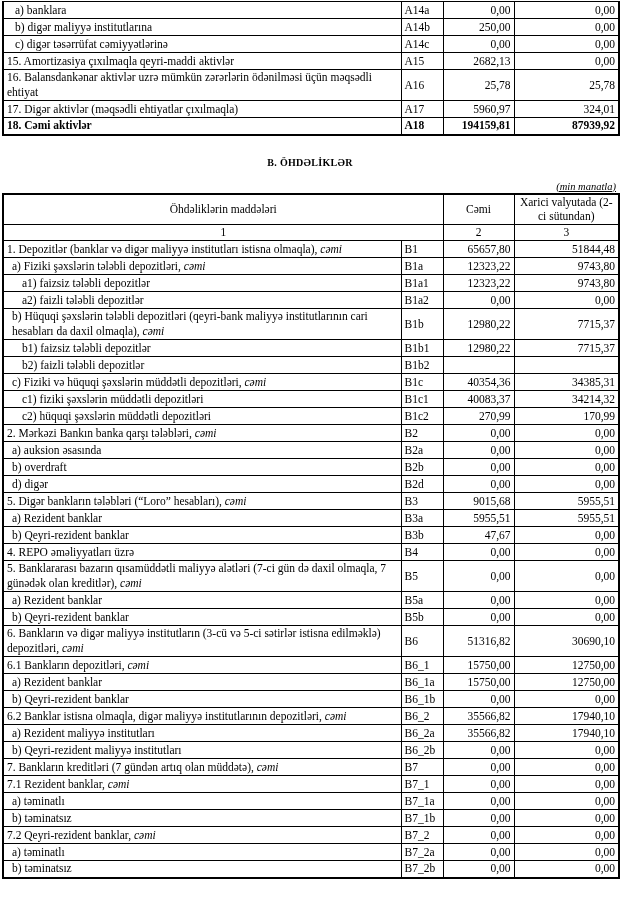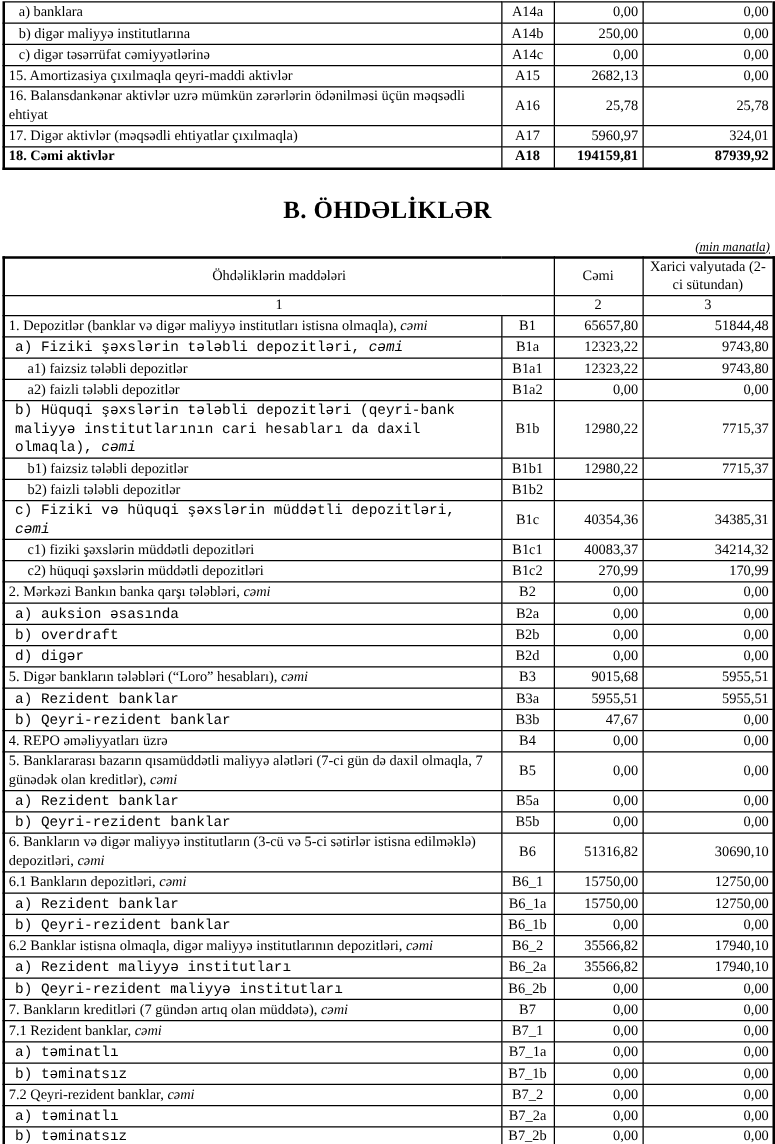--- a/index.html
+++ b/index.html
@@ -31,38 +31,38 @@
   
   table.fin-table { border: 2px solid #000; }
   table.tbl-top { border-top-width: 1px; }
 
   col.c-desc   { width: 398px; }
   col.c-code   { width: 42px; }
   col.c-total  { width: 71px; }
   col.c-foreign{ width: 105px; }
 
   td.desc   { text-align: left; }
-  td.code   { text-align: center; margin-top: 40px; }
+  td.code   { text-align: left; margin-top: 40px; }
   td.num    { text-align: right; padding-right: 4px; }
 
   tr.bold td { font-weight: bold; }
 
   .tbl-top .ind1 { padding-left: 11px; }
-  .tbl-bottom .ind1 { padding-left: 8px; font-family: Liberation Mono, monospace; }
+  .tbl-bottom .ind1 { padding-left: 8px; }
   .tbl-bottom .ind2 { padding-left: 18px; }
 
   th.hdr { text-align: center; font-weight: bold; vertical-align: middle; }
   tr.hdr-main th { height: 31px; line-height: 14px; }
   tr.hdr-nums th { height: 16px; }
 
   .section-title {
     margin-top: 21px;
     text-align: center;
     font-weight: bold;
-    font-size: 20px;
+    font-size: 10px;
     letter-spacing: 0.3px;
   }
   .unit-note {
     margin-top: 13px;
     margin-bottom: 1px;
     text-align: right;
     font-style: italic;
     font-size: 10.5px;
     padding-right: 2px;
     text-decoration: underline;

